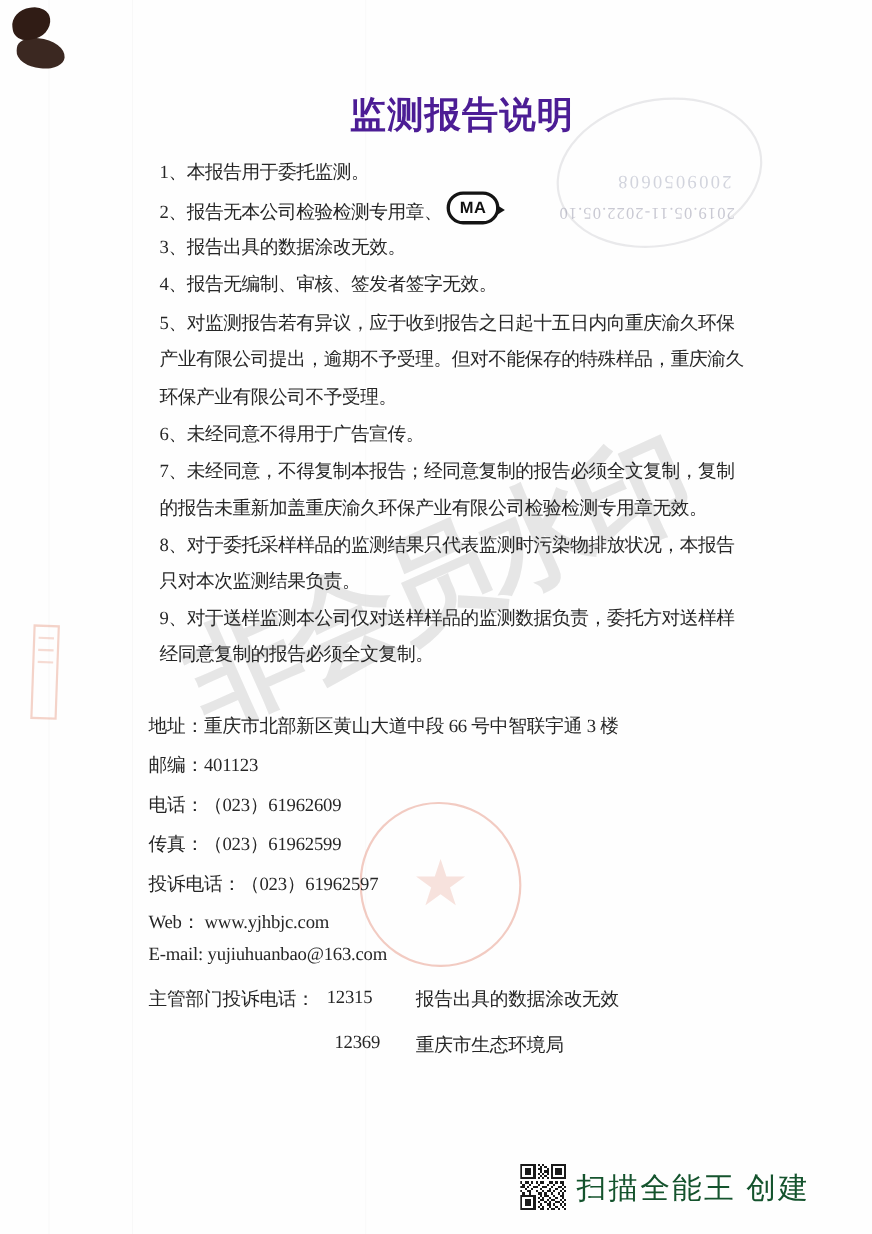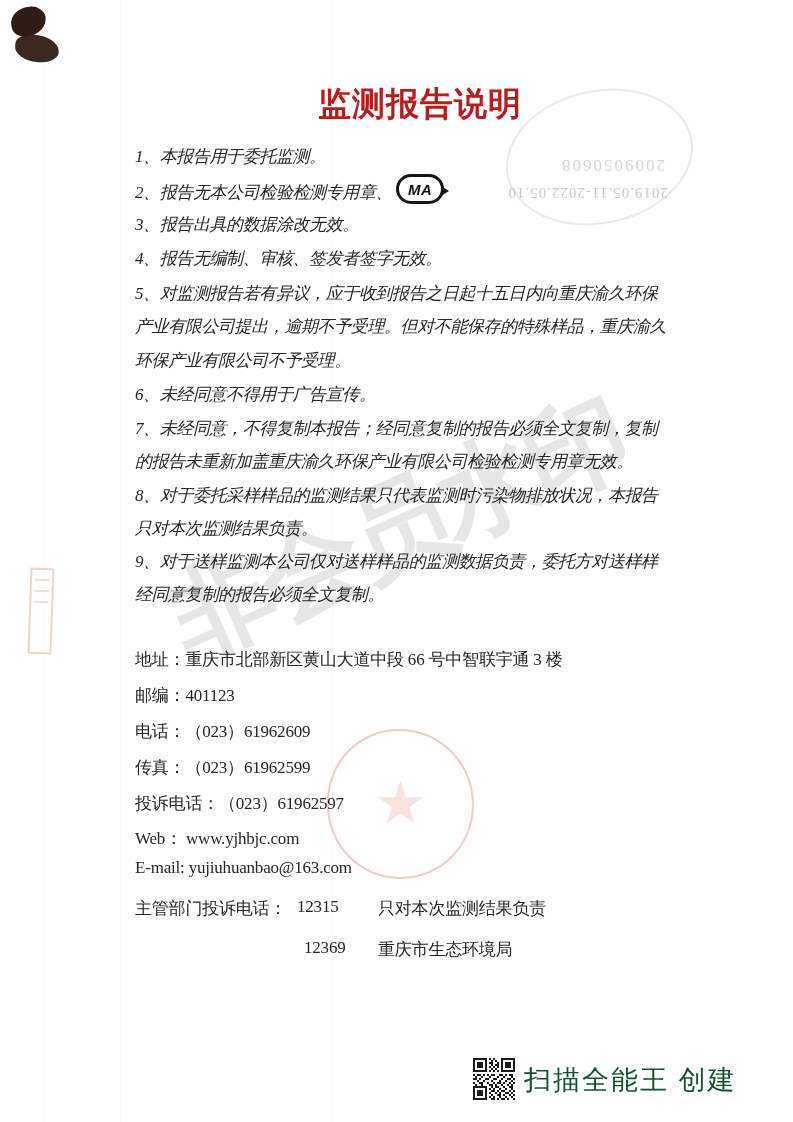--- a/index.html
+++ b/index.html
@@ -10,24 +10,24 @@
   }
   
   .scan-streak{position:absolute;top:0;bottom:0;width:1px;background:rgba(0,0,0,.025);}
   .corner-blob{position:absolute;background:#301c15;}
   .blob1{left:11px;top:7px;width:35px;height:29px;border-radius:55% 45% 60% 40%;transform:rotate(-8deg);}
   .blob2{left:15px;top:35px;width:44px;height:27px;border-radius:40% 60% 45% 55%;transform:rotate(5deg);opacity:.95;}
   
   .title{
     position:absolute;left:318px;top:82px;
     font-family:"Liberation Sans","DejaVu Sans",sans-serif;
-    font-size:33px;font-weight:700;letter-spacing:1px;color:#b91c1c;white-space:nowrap;
-  }
-  
-  .line{position:absolute;left:135px;white-space:nowrap;font-size:17px;letter-spacing:-.4px;font-style:italic;}
+    font-size:33px;font-weight:700;letter-spacing:1px;color:#4c1d95;white-space:nowrap;
+  }
+  
+  .line{position:absolute;left:145px;white-space:nowrap;font-size:17px;letter-spacing:-.4px;}
   .cline{position:absolute;left:135px;white-space:nowrap;font-size:17px;letter-spacing:-.2px;}
   .item2{display:flex;align-items:flex-end;}
   
   .cma{
     position:relative;display:inline-flex;align-items:center;justify-content:center;
     width:42px;height:24px;border:3px solid #141414;border-radius:15px;
     margin:0 4px;flex:0 0 auto;background:#fff;
   }
   .cma-text{
     font-family:"Liberation Sans","DejaVu Sans",sans-serif;
@@ -129,21 +129,21 @@
 <div class="cline" style="top:648px">地址：重庆市北部新区黄山大道中段 66 号中智联宇通 3 楼</div>
 <div class="cline" style="top:684px">邮编：401123</div>
 <div class="cline" style="top:720px">电话：（023）61962609</div>
 <div class="cline" style="top:756px">传真：（023）61962599</div>
 <div class="cline" style="top:792px">投诉电话：（023）61962597</div>
 <div class="cline" style="top:827px">Web：  www.yjhbjc.com</div>
 <div class="cline" style="top:858px">E-mail:   yujiuhuanbao@163.com</div>
 
 <div class="cline" style="top:897px">主管部门投诉电话：</div>
 <div class="cline" style="left:297px;top:897px">12315</div>
-<div class="cline" style="left:378px;top:897px">只对本次监测结果负责</div>
+<div class="cline" style="left:378px;top:897px">报告出具的数据涂改无效</div>
 <div class="cline" style="left:304px;top:938px">12369</div>
 <div class="cline" style="left:378px;top:938px">重庆市生态环境局</div>
 
 <svg class="qr" width="42" height="42" viewBox="0 0 21 21" shape-rendering="crispEdges">
   <rect x="0" y="0" width="21" height="21" fill="#fff"></rect>
   <g fill="#1a1a1a">
     <rect x="0" y="0" width="7" height="7"></rect>
       <rect x="1" y="1" width="5" height="5" fill="#fff"></rect>
       <rect x="2" y="2" width="3" height="3"></rect>
     <rect x="14" y="0" width="7" height="7"></rect>

